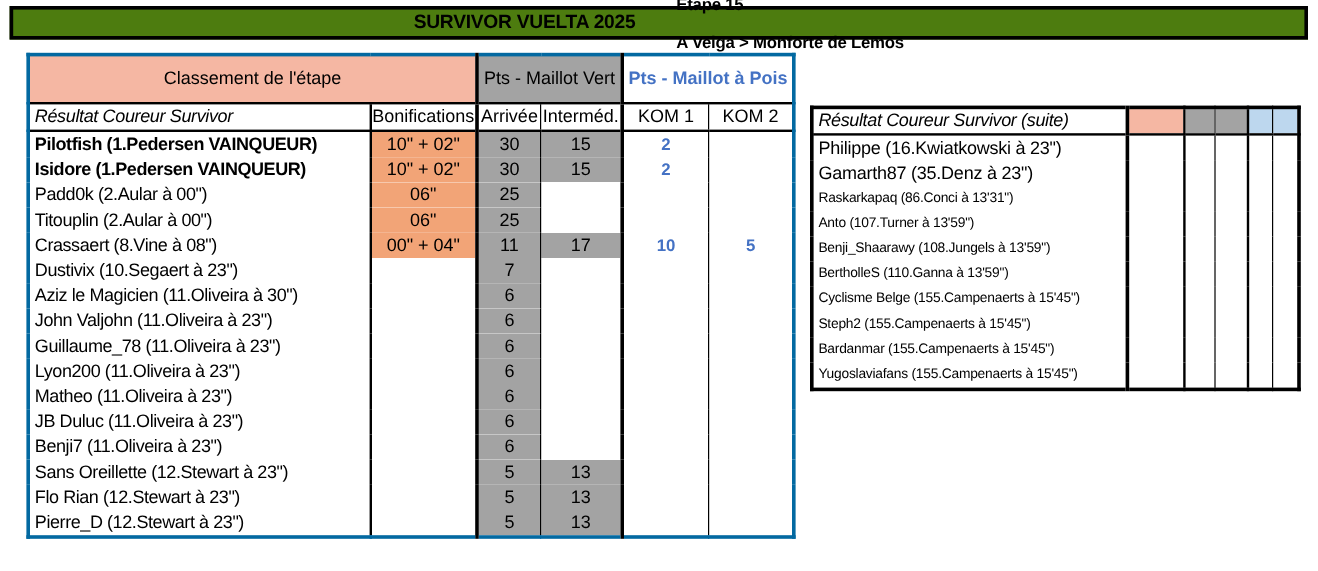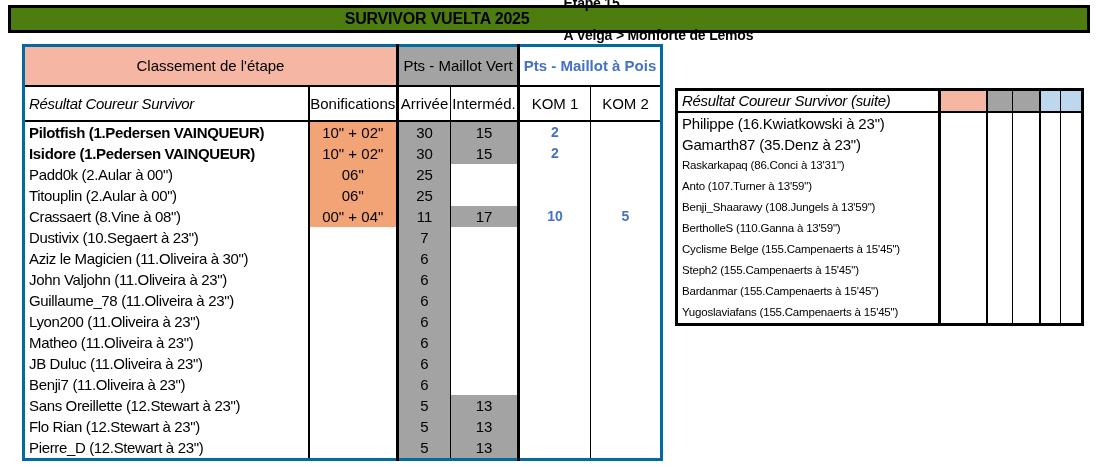--- a/index.html
+++ b/index.html
@@ -23,21 +23,21 @@
 
   .salmon{background:#F5B7A3;}
   .orange{background:#F2A477;}
   .green{background:#a3a3a3;}
   .blue{background:#BDD7EE;}
   .bluetext{color:#4472C4;font-weight:bold;}
 
   
   .ltable{left:22px;top:44px;border:3px solid #0369a1;}
   .ltable .ghead th{height:40px;font-size:15px;text-align:center;}
-  .ltable .chead th{height:35px;font-size:15px;text-align:center;}
+  .ltable .chead th{height:23px;font-size:15px;text-align:center;}
   .ltable .chead .name-h{text-align:left;font-style:italic;padding-left:4px;letter-spacing:-0.3px;}
   .ltable td{height:21px;font-size:15px;line-height:21px;}
   .ltable td.name{text-align:left;padding-left:4px;letter-spacing:-0.35px;}
   .ltable td.b{font-weight:bold;}
   .ltable td.mid{text-align:center;}
   .ltable td.kom{text-align:center;color:#4472C4;font-weight:bold;font-size:14px;}
 
   
   .rtable{left:675px;top:88px;border:3px solid #000;}
   .rtable th{height:22px;font-size:15px;}

